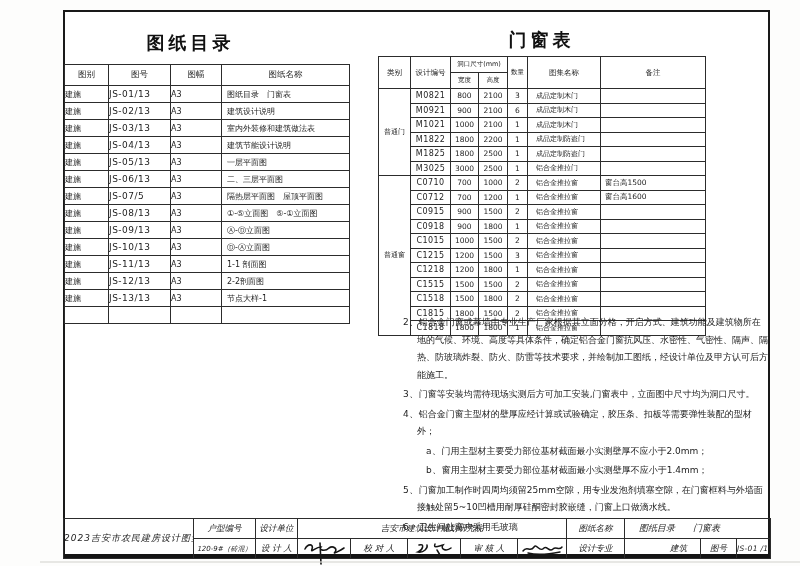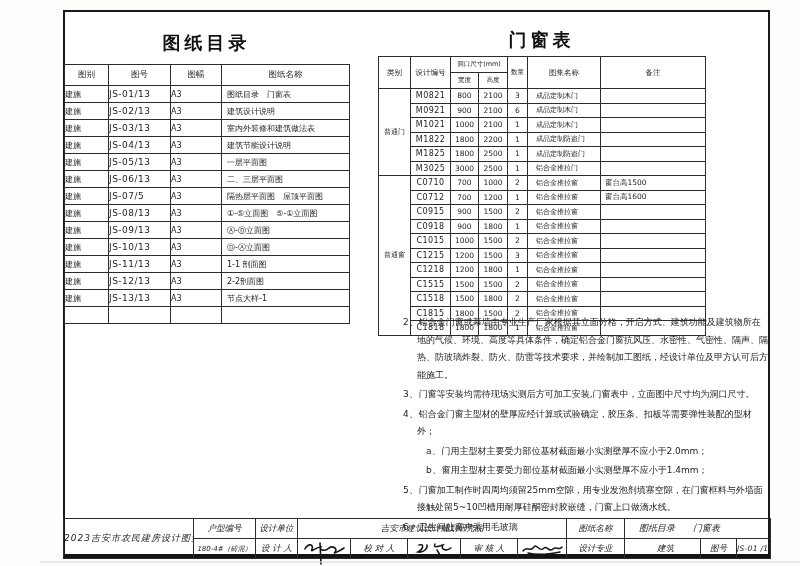--- a/index.html
+++ b/index.html
@@ -6,21 +6,21 @@
   .sheet{
     position:relative;width:800px;height:566px;background:#fdfdfc;
     font-family:"DejaVu Sans","Liberation Sans",sans-serif;color:#1c1c1c;overflow:hidden;
   }
   .frame{
     position:absolute;left:63px;top:10px;width:707px;height:548px;
     border:2px solid #191919;border-bottom:4px solid #141414;box-sizing:border-box;background:#fff;
   }
   
   .sec-title{position:absolute;text-align:center;font-size:18px;font-weight:bold;letter-spacing:4px;color:#111;}
-  .t-catalog{left:64px;top:31px;width:285px;}
+  .t-catalog{left:48px;top:31px;width:285px;}
   .t-schedule{left:378px;top:28px;width:327px;}
   
   table{border-collapse:collapse;table-layout:fixed;}
   td,th{border:1px solid #2c2c2c;padding:0;font-weight:normal;overflow:hidden;white-space:nowrap;}
   .catalog{position:absolute;left:64px;top:64px;width:285px;font-size:8px;}
   .catalog thead th{height:20px;text-align:center;font-size:8.5px;}
   .catalog tbody td{height:16px;text-align:left;}
   .catalog .c-no{font-size:9px;letter-spacing:.5px;margin-top:6px;}
   .catalog .c-name{text-align:left;padding-left:5px;font-size:8px;}
   
@@ -41,21 +41,21 @@
   .indent2{margin-left:30px;padding-left:12px;text-indent:-12px;}
   
   .titleblock{position:absolute;left:63px;top:518px;width:707px;font-size:8.5px;}
   .titleblock td{height:19px;text-align:center;vertical-align:middle;font-style:italic;}
   .titleblock .c-album{font-size:9px;letter-spacing:1px;}
   .titleblock .small{font-size:7px;}
   .titleblock .sig{overflow:visible;}
   .titleblock .sig svg{display:block;margin:0 auto;overflow:visible;}
   .titleblock .v-sheetno{font-size:7.5px;letter-spacing:.3px;}
   .titleblock .v-sheetname{text-align:left;padding-left:14px;font-size:9px;}
-  .titleblock .v-discipline{text-align:left;padding-left:32px;}
+  .titleblock .v-discipline{text-align:center;padding-left:32px;}
   
   .scan-edge{position:absolute;left:40px;right:0;top:561px;height:2px;background:#d8d8d4;opacity:.6;}
 </style>
 </head>
 <body>
 
 <div class="sheet">
   <div class="frame"></div>
 
   <div class="sec-title t-catalog">图纸目录</div>
@@ -358,21 +358,21 @@
     <tbody>
         <tr>
       <td rowspan="2" class="c-album">2023吉安市农民建房设计图集</td>
       <td>户型编号</td>
       <td>设计单位</td>
       <td colspan="5">吉安市建筑设计规划研究院</td>
       <td>图纸名称</td>
       <td colspan="3" class="v-sheetname">图纸目录　　门窗表</td>
     </tr>
     <tr>
-      <td class="small">180-4#（砖混）</td>
+      <td class="small">120-9#（砖混）</td>
       <td>设 计 人</td>
       <td class="sig">
         <svg width="46" height="17" viewBox="0 0 46 17">
           <path d="M4 9 C7 3 13 4 11 9 C9 14 16 6 20 7 C17 10 24 12 28 8 C32 5 37 9 34 12 C31 15 40 10 43 8 M19 3 L20 24" stroke="#151515" stroke-width="1.6" fill="none" stroke-linecap="round"></path>
         </svg>
       </td>
       <td>校 对 人</td>
       <td class="sig">
         <svg width="42" height="15" viewBox="0 0 42 15">
           <path d="M6 4 C12 2 10 9 5 11 C11 12 15 7 14 4 M22 3 C20 8 26 5 30 4 C27 8 33 11 38 7 M24 9 L27 14" stroke="#151515" stroke-width="1.5" fill="none" stroke-linecap="round"></path>

